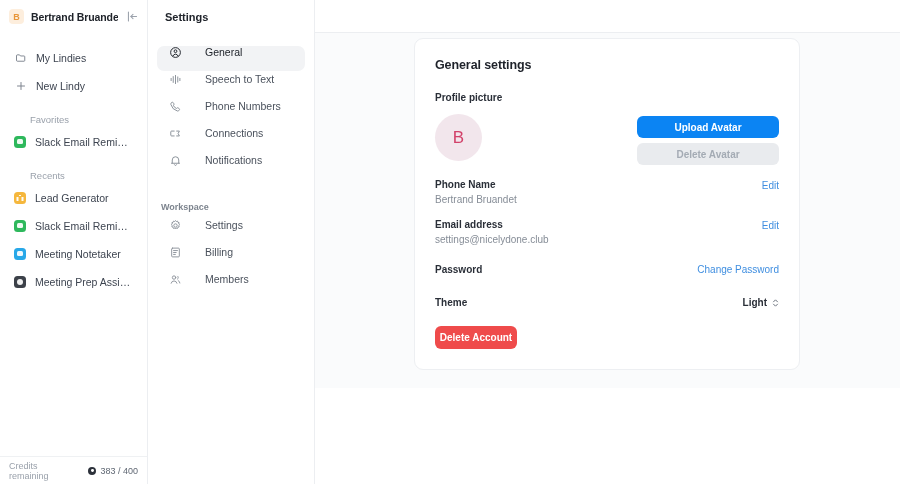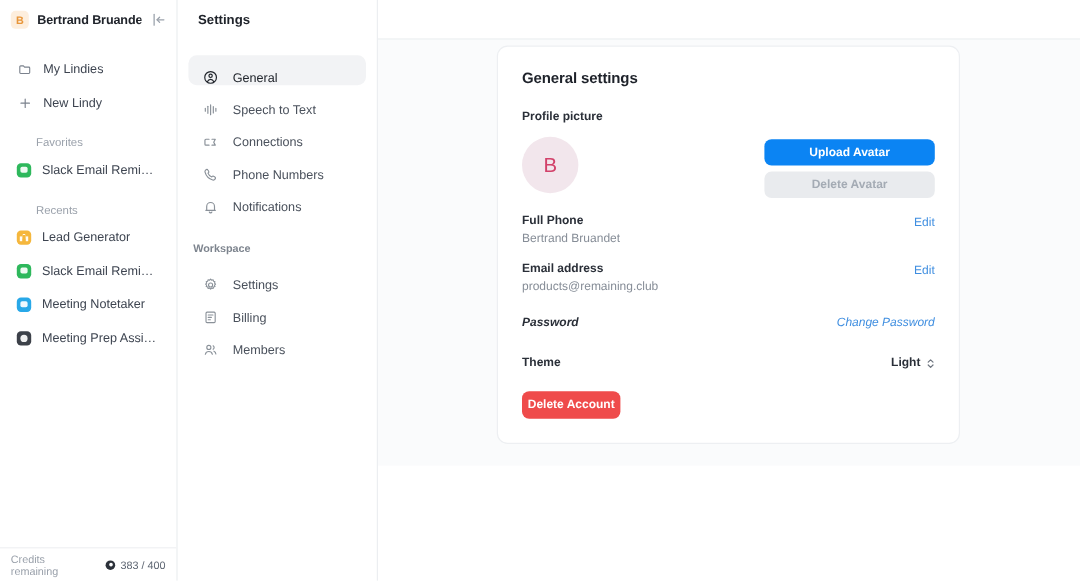--- a/index.html
+++ b/index.html
@@ -109,22 +109,22 @@
   }
   .settings-title-bar {
     height: 33px; display: flex; align-items: center;
     padding: 0 17px;
   }
   .settings-title {
     font-size: 11px; font-weight: bold; color: #20242b;
   }
   .settings-nav { padding-top: 13px; }
   .snav-row {
-    height: 25px; display: flex; align-items: flex-end;
-    gap: 12px; padding: 0 12px; margin: 0 9px;
+    height: 25px; display: flex; align-items: flex-start;
+    gap: 23px; padding: 0 12px; margin: 0 9px;
     border-radius: 7px;
   }
   .snav-row + .snav-row { margin-top: 2px; }
   .snav-row.active { background: #f2f3f5; }
   .snav-row.active .snav-label { color: #20242b; }
   .snav-row.active .snav-icon { color: #20242b; }
   .snav-icon {
     width: 13px; height: 13px; flex: 0 0 auto; color: #8a9199;
     display: flex; align-items: center; justify-content: center;
   }
@@ -191,21 +191,20 @@
     justify-content: space-between;
   }
   .link {
     font-size: 10px; color: #3f8ee0; white-space: nowrap;
     padding-top: 1px;
   }
   .link.strong { color: #3f8ee0; }
   .pw-row {
     margin-top: 18px; display: flex; align-items: center;
     justify-content: space-between;
-    font-style: italic;
   }
   .theme-row {
     margin-top: 22px; display: flex; align-items: center;
     justify-content: space-between;
   }
   .theme-select {
     display: flex; align-items: center; gap: 5px;
     font-size: 10px; font-weight: bold; color: #2a2f38;
   }
   .chev-ud {
@@ -328,33 +327,33 @@
               <path d="M8 3v10"></path>
               <path d="M10.8 4.8v6.4"></path>
               <path d="M13.4 6.6v2.8"></path>
           </svg>
         </span>
         <span class="snav-label">Speech to Text</span>
       </div>
       <div class="snav-row">
         <span class="snav-icon">
           <svg width="13" height="13" viewBox="0 0 16 16" fill="none" stroke="currentColor" stroke-width="1.2" stroke-linecap="round" stroke-linejoin="round">
+            <path d="M3.2 3.1c.6-.6 1.6-.5 2 .2l.8 1.3c.3.5.2 1.1-.2 1.5l-.5.4a6.6 6.6 0 003.9 3.9l.4-.5c.4-.4 1-.5 1.5-.2l1.3.8c.7.4.8 1.4.2 2l-.6.6c-.5.5-1.2.6-1.8.4A11.4 11.4 0 012.3 5.5c-.2-.6-.1-1.3.4-1.8z"></path>
+          </svg>
+        </span>
+        <span class="snav-label">Phone Numbers</span>
+      </div>
+      <div class="snav-row">
+        <span class="snav-icon">
+          <svg width="13" height="13" viewBox="0 0 16 16" fill="none" stroke="currentColor" stroke-width="1.2" stroke-linecap="round" stroke-linejoin="round">
             <path d="M6.4 5H3.2a1 1 0 00-1 1v4a1 1 0 001 1h3.2"></path>
             <path d="M9.4 5h3.4l-1.6 3 1.6 3H9.4"></path>
           </svg>
         </span>
         <span class="snav-label">Connections</span>
-      </div>
-      <div class="snav-row">
-        <span class="snav-icon">
-          <svg width="13" height="13" viewBox="0 0 16 16" fill="none" stroke="currentColor" stroke-width="1.2" stroke-linecap="round" stroke-linejoin="round">
-            <path d="M3.2 3.1c.6-.6 1.6-.5 2 .2l.8 1.3c.3.5.2 1.1-.2 1.5l-.5.4a6.6 6.6 0 003.9 3.9l.4-.5c.4-.4 1-.5 1.5-.2l1.3.8c.7.4.8 1.4.2 2l-.6.6c-.5.5-1.2.6-1.8.4A11.4 11.4 0 012.3 5.5c-.2-.6-.1-1.3.4-1.8z"></path>
-          </svg>
-        </span>
-        <span class="snav-label">Phone Numbers</span>
       </div>
       <div class="snav-row">
         <span class="snav-icon">
           <svg width="13" height="13" viewBox="0 0 16 16" fill="none" stroke="currentColor" stroke-width="1.2" stroke-linecap="round" stroke-linejoin="round">
             <path d="M4 11.2V7.4a4 4 0 018 0v3.8"></path>
               <path d="M3.1 11.4h9.8"></path>
               <path d="M6.7 13.2a1.4 1.4 0 002.6 0"></path>
           </svg>
         </span>
         <span class="snav-label">Notifications</span>
@@ -407,30 +406,30 @@
       <div class="avatar-row">
         <div class="avatar">B</div>
         <div class="avatar-btns">
           <button class="btn btn-primary">Upload Avatar</button>
           <button class="btn btn-disabled">Delete Avatar</button>
         </div>
       </div>
 
       <div class="sep-row">
         <div>
-          <div class="field-label">Full Phone</div>
+          <div class="field-label">Phone Name</div>
           <div class="field-value">Bertrand Bruandet</div>
         </div>
         <a class="link">Edit</a>
       </div>
 
       <div class="sep-row">
         <div>
           <div class="field-label">Email address</div>
-          <div class="field-value">products@remaining.club</div>
+          <div class="field-value">settings@nicelydone.club</div>
         </div>
         <a class="link">Edit</a>
       </div>
 
       <div class="pw-row">
         <div class="field-label">Password</div>
         <a class="link strong">Change Password</a>
       </div>
 
       <div class="theme-row">

